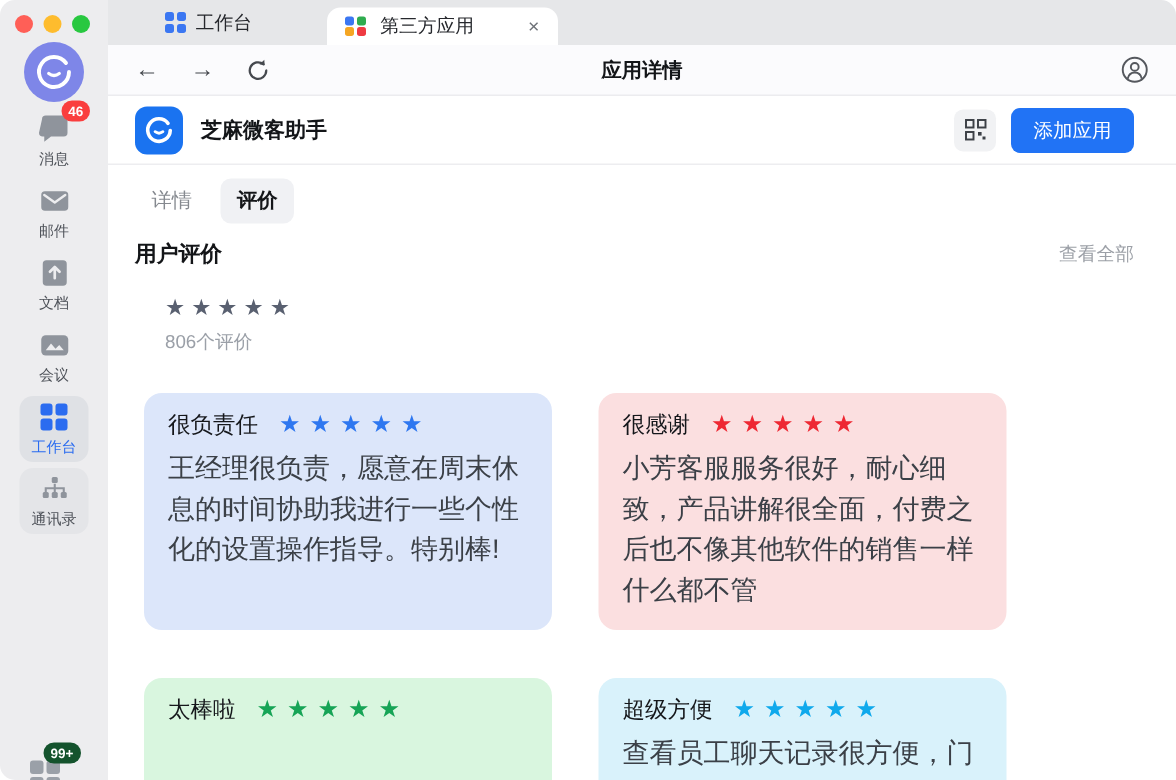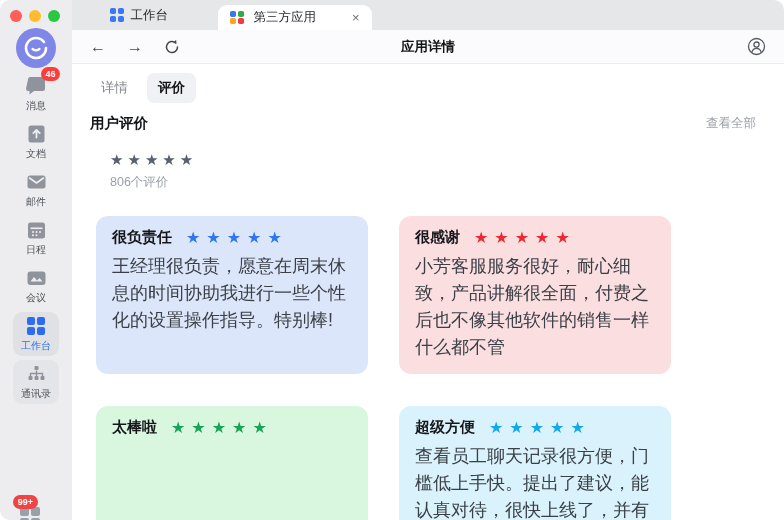--- a/index.html
+++ b/index.html
@@ -13,21 +13,21 @@
   .light.red{background:#ff5f57;}.light.yellow{background:#febc2e;}.light.green{background:#28c840;}
   .avatar{width:40px;height:40px;border-radius:50%;background:#7e86e8;margin-top:6px;display:flex;align-items:center;justify-content:center;}
   .side-item{width:46px;margin-top:4px;padding:4px 0 3px;border-radius:9px;display:flex;flex-direction:column;align-items:center;position:relative;cursor:default;}
   .side-item .lbl{font-size:10px;color:#4d5158;margin-top:3px;white-space:nowrap;}
   .side-item.active{background:#dfe1e5;}
   .side-item.active .lbl{color:#2b6cf0;}
   .side-item.subtle{background:#e4e5e8;}
   .badge{position:absolute;top:-5px;right:-1px;background:#fa3e3e;color:#fff;font-size:9px;font-weight:bold;
     padding:1.5px 4.5px;border-radius:9px;line-height:1.2;}
   .side-bottom{position:absolute;bottom:-9px;left:0;width:60px;display:flex;justify-content:center;}
-  .badge-bottom{position:absolute;top:-10px;right:22px;background:#ef4444;color:#fff;font-size:9px;font-weight:bold;
+  .badge-bottom{position:absolute;top:-10px;right:6px;background:#14532d;color:#fff;font-size:9px;font-weight:bold;
     padding:1.5px 5px;border-radius:9px;line-height:1.2;z-index:2;}
   
   .main{flex:1;display:flex;flex-direction:column;background:#fff;min-width:0;}
   .tabstrip{height:30px;background:#e6e7e9;display:flex;align-items:flex-end;padding-left:24px;flex-shrink:0;}
   .tab{height:30px;display:flex;align-items:center;gap:7px;padding:0 14px;font-size:12.5px;color:#26282d;}
   .tab.inactive{margin-right:36px;}
   .tab.active{background:#fff;border-radius:9px 9px 0 0;height:25px;padding:0 12px;gap:10px;}
   .mini-grid{display:grid;grid-template-columns:6px 6px;grid-template-rows:6px 6px;gap:1.5px;}
   .mini-grid i{border-radius:1.8px;display:block;}
   .tab-close{margin-left:26px;color:#6e7278;font-size:13px;line-height:1;}
@@ -55,21 +55,21 @@
   .rating{display:flex;align-items:flex-start;padding:15px 0 0 18px;}
   .score-box{width:66px;height:48px;border:1px solid #e7e8ea;border-radius:8px;display:flex;align-items:center;
     justify-content:center;font-size:23px;font-weight:bold;color:#17181a;box-shadow:0 1px 3px rgba(0,0,0,.05);background:#fff;}
   .rating-right{margin-left:20px;padding-top:3px;}
   .rating-stars{font-size:15px;letter-spacing:4px;line-height:1.2;}
   .rating-count{color:#9ba0a8;font-size:12.5px;margin-top:5px;}
   
   .cards{margin:25px 0 0 24px;display:grid;grid-template-columns:272px 272px;column-gap:31px;row-gap:32px;}
   .card{border-radius:12px;padding:12px 16px 13px;}
   .card-head{display:flex;align-items:center;gap:14px;}
-  .card-title{font-size:15px;font-weight:bold;color:#15171b;}
+  .card-title{font-size:15px;font-weight:normal;color:#15171b;}
   .card-stars{font-size:16px;letter-spacing:6px;line-height:1;}
   .card-text{margin-top:6px;font-size:18px;line-height:1.5;color:#3b4047;}
 </style>
 </head>
 <body>
 
 <div class="window">
 
   <aside class="sidebar">
     <div class="traffic">
@@ -87,46 +87,34 @@
     <div class="side-item">
       <span class="badge">46</span>
       <svg width="21" height="20" viewBox="0 0 21 20">
         <path d="M2 3.5 a2.5 2.5 0 0 1 2.5-2.5 h12 a2.5 2.5 0 0 1 2.5 2.5 v9 a2.5 2.5 0 0 1-2.5 2.5 h-8.5 l-4.5 3.5 v-3.5 h-1 a2.5 2.5 0 0 1-2.5-2.5 z" fill="#8f949c"></path>
       </svg>
       <span class="lbl">消息</span>
     </div>
 
     <div class="side-item">
       <svg width="21" height="20" viewBox="0 0 21 20">
+        <rect x="1.5" y="3.5" width="18" height="13" rx="2.5" fill="#8f949c"></rect>
+        <path d="M3.5 6 l7 5 l7-5" fill="none" stroke="#ededef" stroke-width="1.6" stroke-linecap="round" stroke-linejoin="round"></path>
+      </svg>
+      <span class="lbl">邮件</span>
+    </div>
+
+    <div class="side-item">
+      <svg width="21" height="20" viewBox="0 0 21 20">
         <rect x="2.5" y="1.5" width="16" height="17" rx="2.5" fill="#8f949c"></rect>
         <path d="M10.5 13.5 v-7 M7.3 9.2 l3.2-3.2 l3.2 3.2" fill="none" stroke="#ededef" stroke-width="1.8" stroke-linecap="round" stroke-linejoin="round"></path>
       </svg>
       <span class="lbl">文档</span>
     </div>
 
-    <div class="side-item">
-      <svg width="21" height="20" viewBox="0 0 21 20">
-        <rect x="1.5" y="3.5" width="18" height="13" rx="2.5" fill="#8f949c"></rect>
-        <path d="M3.5 6 l7 5 l7-5" fill="none" stroke="#ededef" stroke-width="1.6" stroke-linecap="round" stroke-linejoin="round"></path>
-      </svg>
-      <span class="lbl">邮件</span>
-    </div>
-
-    <div class="side-item">
-      <svg width="21" height="20" viewBox="0 0 21 20">
-        <rect x="2" y="2.5" width="17" height="16" rx="2.5" fill="#8f949c"></rect>
-        <rect x="4.5" y="7.5" width="12" height="1.6" fill="#ededef"></rect>
-        <circle cx="7" cy="12" r="1" fill="#ededef"></circle>
-          <circle cx="10.5" cy="12" r="1" fill="#ededef"></circle>
-          <circle cx="14" cy="12" r="1" fill="#ededef"></circle>
-        <circle cx="7" cy="15.2" r="1" fill="#ededef"></circle>
-          <circle cx="10.5" cy="15.2" r="1" fill="#ededef"></circle>
-      </svg>
-      <span class="lbl">日程</span>
-    </div>
 
     <div class="side-item">
       <svg width="21" height="20" viewBox="0 0 21 20">
         <rect x="1.5" y="3.5" width="18" height="13.5" rx="3" fill="#8f949c"></rect>
         <path d="M4.5 13.5 l3.5-4.5 l3 3.5 l2.5-2.5 l3 3.5 z" fill="#ededef"></path>
       </svg>
       <span class="lbl">会议</span>
     </div>
 
     <div class="side-item active">
@@ -196,20 +184,40 @@
       <span class="toolbar-title">应用详情</span>
       <span class="profile">
         <svg width="19" height="19" viewBox="0 0 19 19">
           <circle cx="9.5" cy="9.5" r="8" fill="none" stroke="#55585e" stroke-width="1.3"></circle>
           <circle cx="9.5" cy="7.6" r="2.6" fill="none" stroke="#55585e" stroke-width="1.3"></circle>
           <path d="M4.8 15.5 c0.6-3 2.4-4.2 4.7-4.2 s4.1 1.2 4.7 4.2" fill="none" stroke="#55585e" stroke-width="1.3"></path>
         </svg>
       </span>
     </div>
 
+    <div class="app-header">
+      <div class="app-icon">
+        <svg width="20" height="20" viewBox="0 0 20 20">
+          <path d="M16 5.2 A7.5 7.5 0 1 0 17.5 10" fill="none" stroke="#fff" stroke-width="2.4" stroke-linecap="round"></path>
+          <path d="M7.4 10.8 q2.6 2 5.2 0" fill="none" stroke="#fff" stroke-width="1.9" stroke-linecap="round"></path>
+        </svg>
+      </div>
+      <span class="app-name">芝麻微客助手</span>
+      <span class="spacer"></span>
+      <button class="qr-btn">
+        <svg width="15" height="15" viewBox="0 0 15 15">
+          <rect x="1" y="1" width="5" height="5" fill="none" stroke="#3c4046" stroke-width="1.3"></rect>
+          <rect x="9" y="1" width="5" height="5" fill="none" stroke="#3c4046" stroke-width="1.3"></rect>
+          <rect x="1" y="9" width="5" height="5" fill="none" stroke="#3c4046" stroke-width="1.3"></rect>
+          <rect x="9" y="9" width="2.4" height="2.4" fill="#3c4046"></rect>
+          <rect x="12" y="12" width="2" height="2" fill="#3c4046"></rect>
+        </svg>
+      </button>
+      <button class="add-btn" style="background: rgb(33, 115, 245);">添加应用</button>
+    </div>
 
     <div class="page-tabs">
       <span class="ptab">详情</span>
       <span class="ptab active">评价</span>
     </div>
 
     <div class="section-head">
       <span class="sec-title">用户评价</span>
       <span class="view-all">查看全部</span>
     </div>

